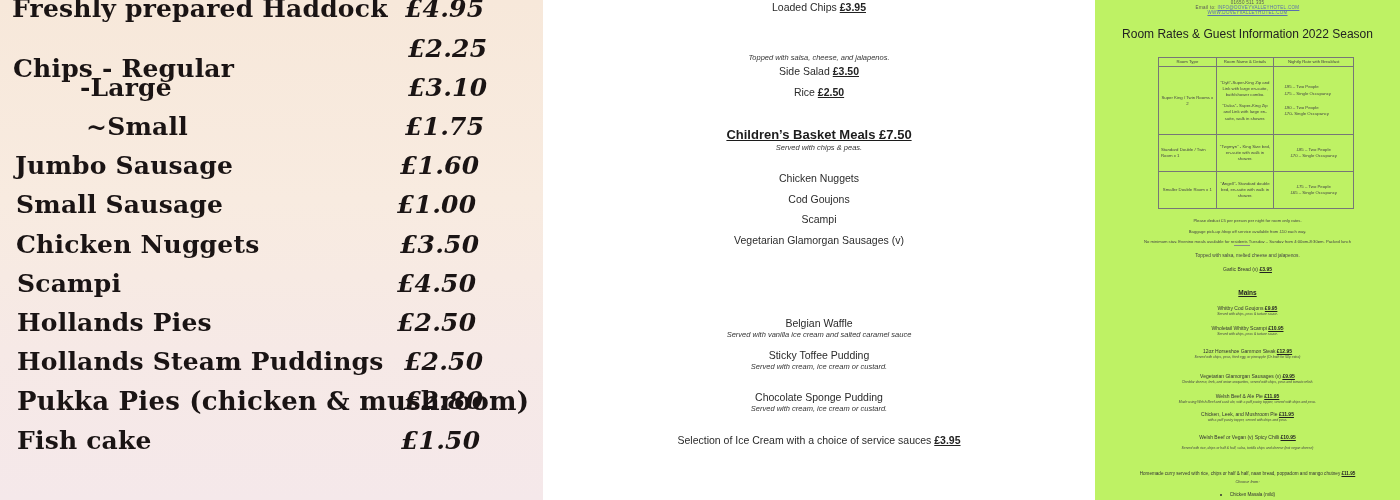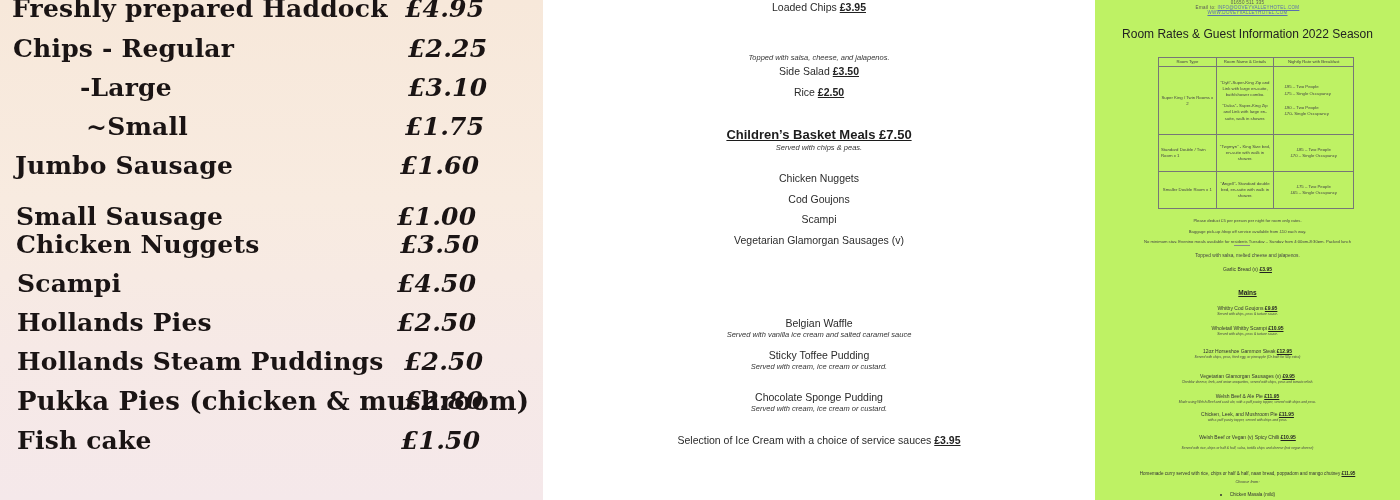--- a/index.html
+++ b/index.html
@@ -67,36 +67,36 @@
   </style>
 </head>
 <body>
 
 <div class="panel-photo">
   <div class="photo-row" style="top:-6px;">
     <span class="name" style="left:12px;">Freshly prepared Haddock</span>
     <span class="price" style="left:405px;">£4.95</span>
   </div>
   <div class="photo-row" style="top:34px;">
-    <span class="name" style="left:13px;">Chips - Regular</span>
+    <span class="name" style="left:13px;margin-top:20px;">Chips - Regular</span>
     <span class="price" style="left:408px;">£2.25</span>
   </div>
   <div class="photo-row" style="top:73px;text-align:center;">
     <span class="name" style="left:80px;">-Large</span>
     <span class="price" style="left:408px;">£3.10</span>
   </div>
   <div class="photo-row" style="top:112px;">
     <span class="name" style="left:80px;margin-left:6px;">~Small</span>
     <span class="price" style="left:405px;">£1.75</span>
   </div>
   <div class="photo-row" style="top:151px;">
     <span class="name" style="left:15px;">Jumbo Sausage</span>
     <span class="price" style="left:400px;">£1.60</span>
   </div>
-  <div class="photo-row" style="top:202px;text-align:right;">
+  <div class="photo-row" style="top:190px;text-align:right;">
     <span class="name" style="left:16px;">Small Sausage</span>
     <span class="price" style="left:397px;">£1.00</span>
   </div>
   <div class="photo-row" style="top:230px;">
     <span class="name" style="left:16px;">Chicken Nuggets</span>
     <span class="price" style="left:400px;">£3.50</span>
   </div>
   <div class="photo-row" style="top:269px;">
     <span class="name" style="left:17px;">Scampi</span>
     <span class="price" style="left:397px;">£4.50</span>

